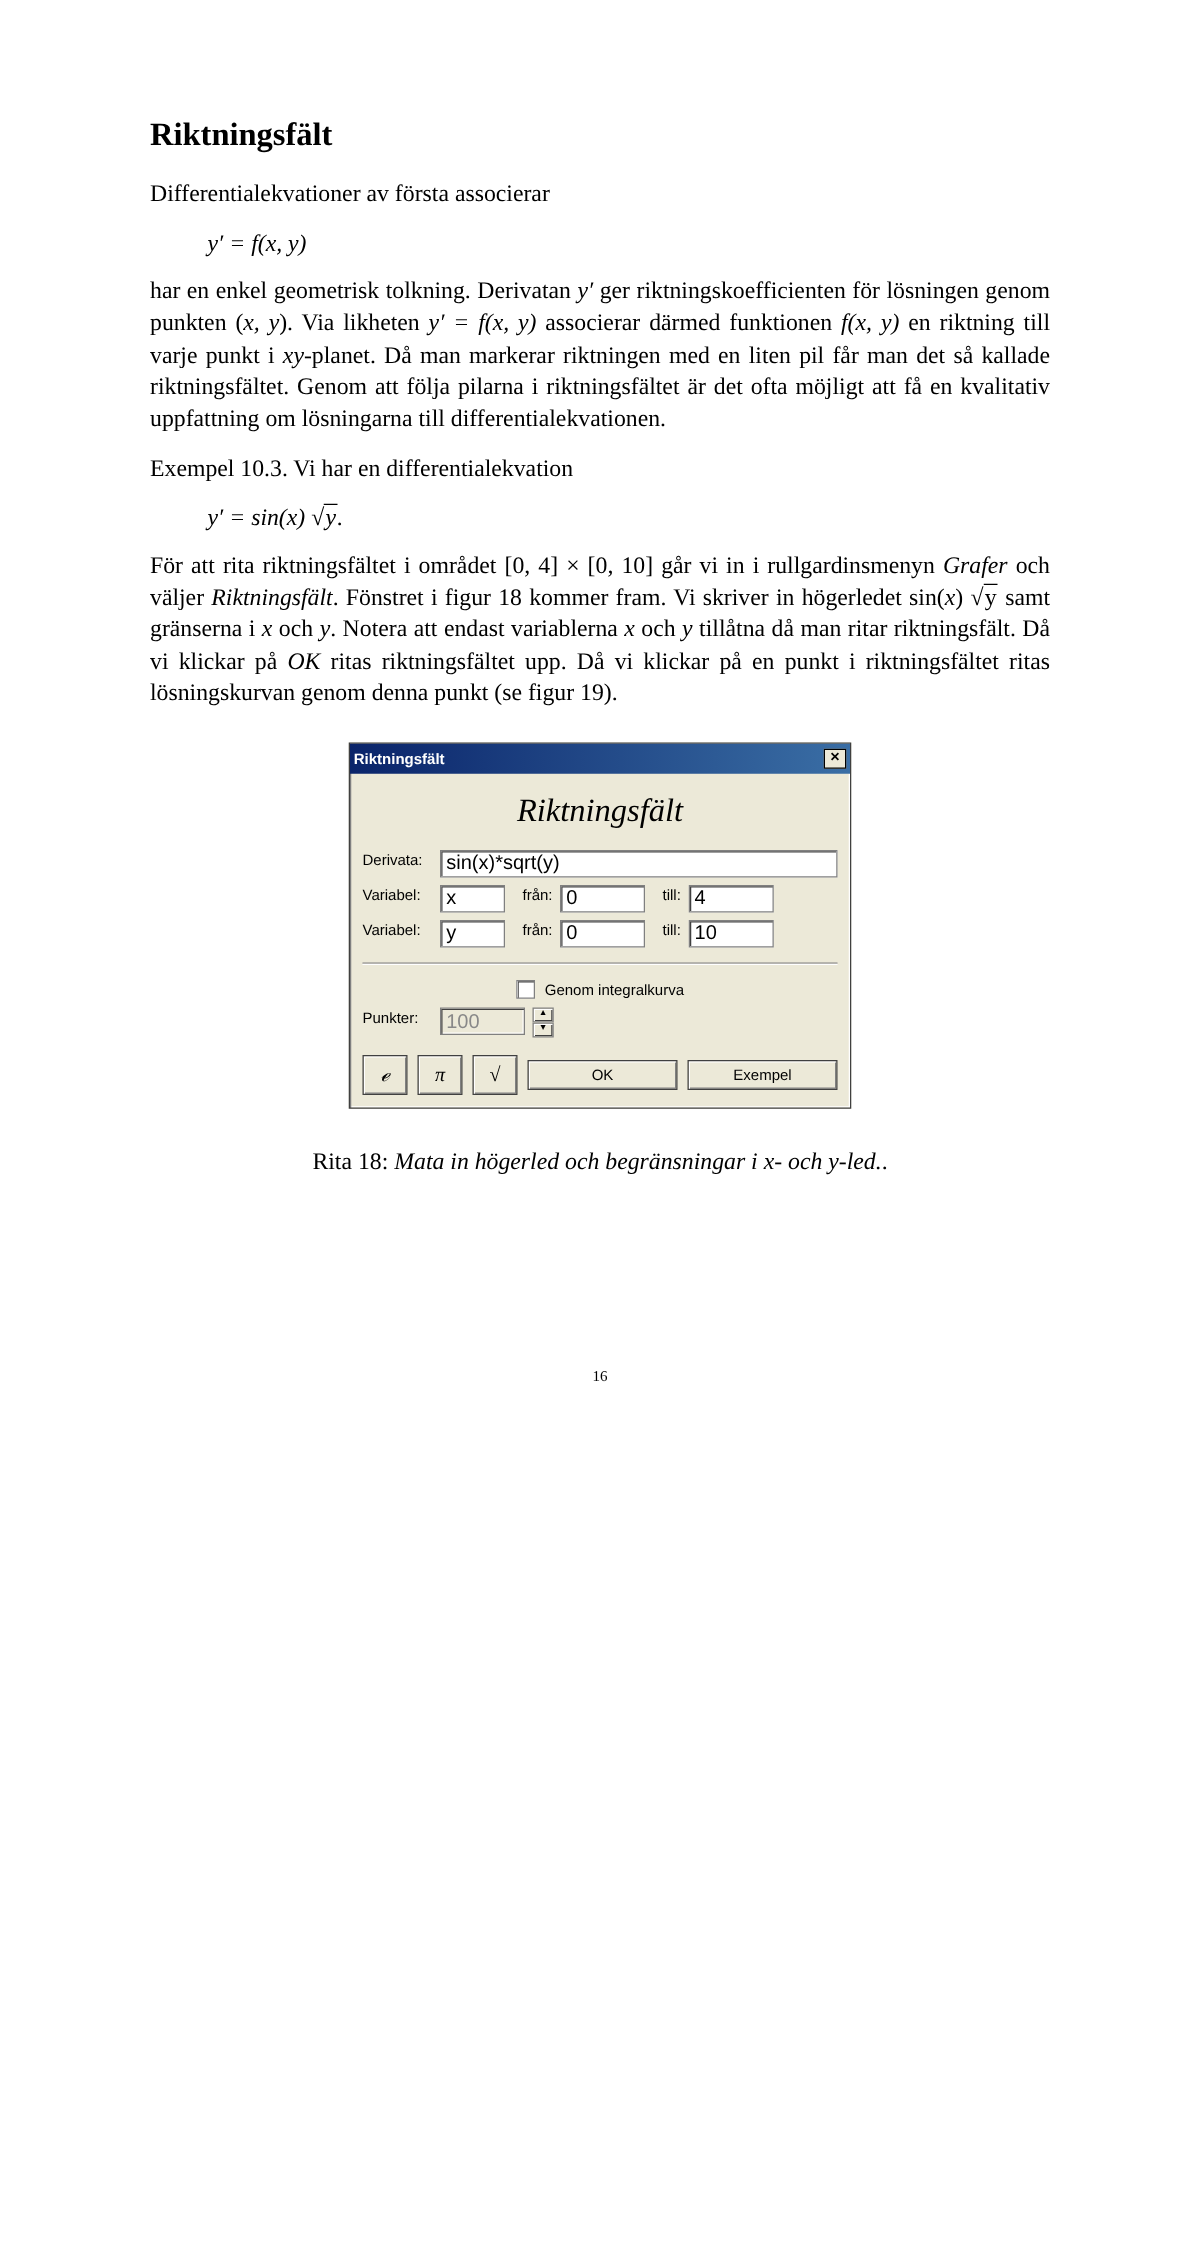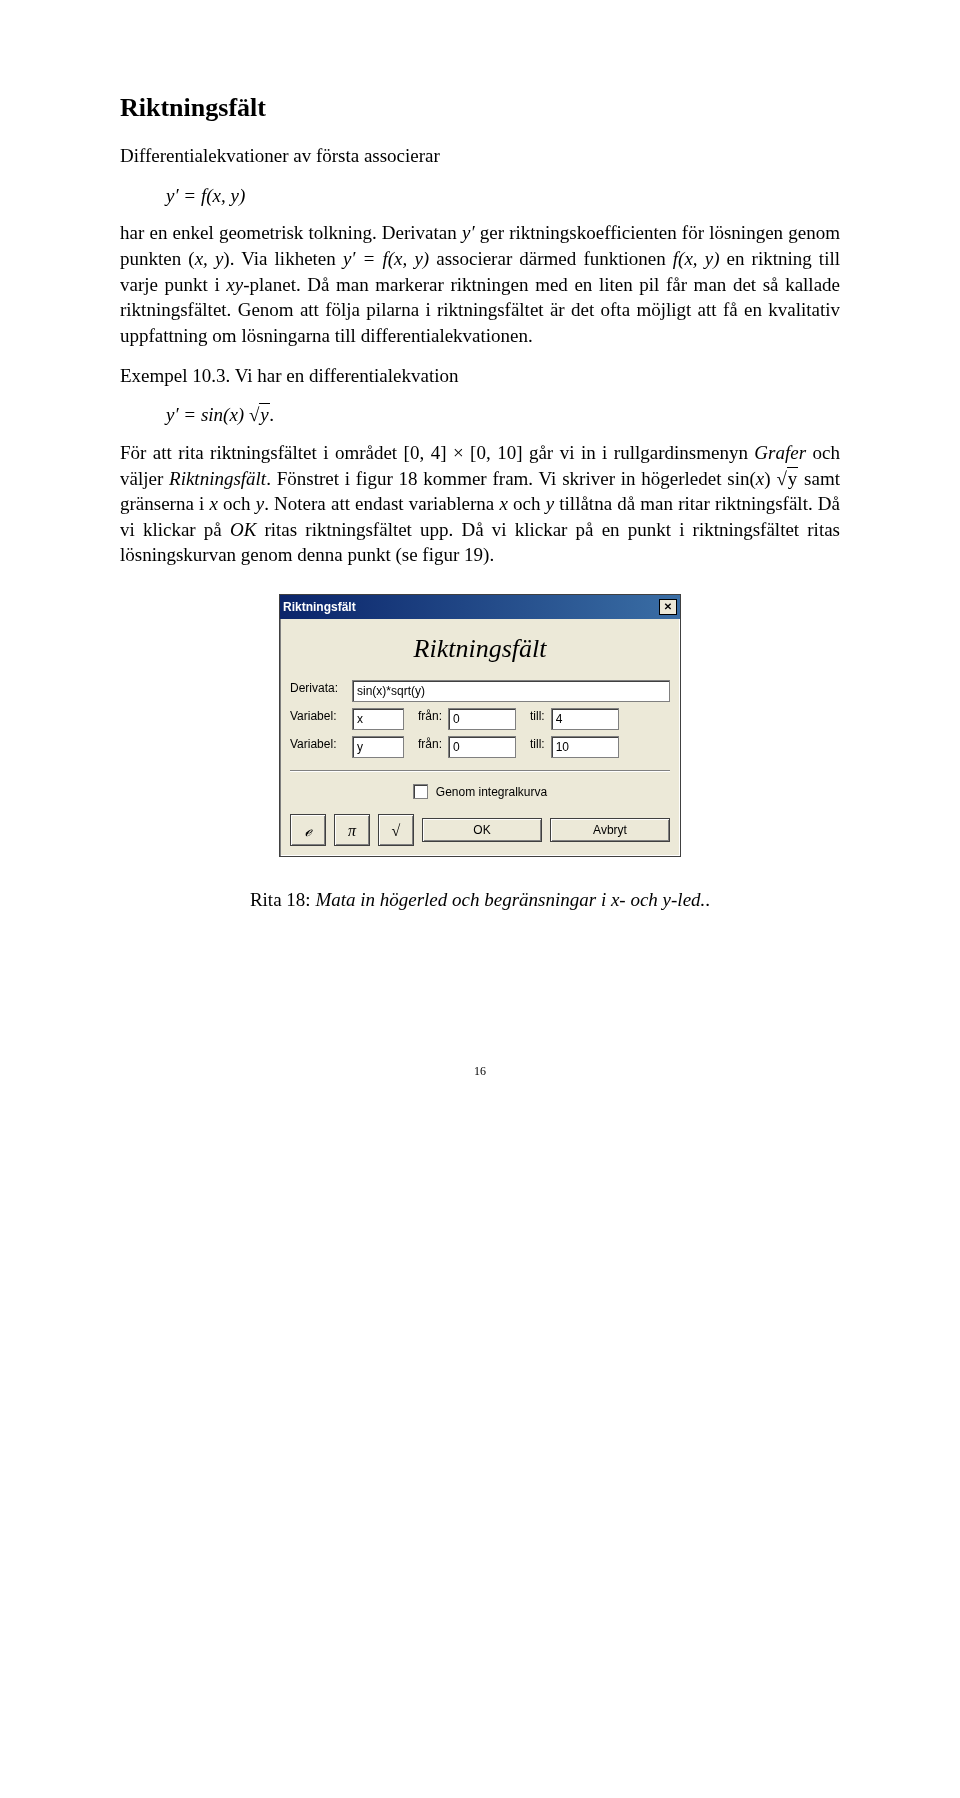--- a/index.html
+++ b/index.html
@@ -91,21 +91,21 @@
     gap: 6px;
   }
   .lbl { color: #000; }
   .tfield {
     background: #fff;
     border: 1px solid #808080;
     box-shadow: inset 1px 1px 0 #404040, inset -1px -1px 0 #fff;
     height: 18px;
     padding: 1px 4px;
     font-family: Tahoma, Arial, sans-serif;
-    font-size: 12px;
+    font-size: 16px;
     display: flex;
     align-items: center;
   }
   .tfield.disabled { color: #888; background: #ece9d8; }
   .checkbox {
     width: 13px; height: 13px;
     background: #fff;
     border: 1px solid #808080;
     box-shadow: inset 1px 1px 0 #404040;
     display: inline-block;
@@ -211,27 +211,35 @@
       </div>
 
       <div class="divider"></div>
 
       <div class="row" style="justify-content:center;gap:8px">
         <span class="checkbox"></span>
         <span class="lbl">Genom integralkurva</span>
       </div>
 
 
+      <div class="row">
+        <span class="lbl" style="width:56px">Punkter:</span>
+        <div class="tfield disabled" style="width:58px">100</div>
+        <div class="spinner">
+          <div class="sbtn">▲</div>
+          <div class="sbtn">▼</div>
+        </div>
+      </div>
 
       <div class="btnrow">
         <div class="btn small">ℯ</div>
         <div class="btn small">π</div>
         <div class="btn small">√</div>
         <div class="btn wide">OK</div>
-        <div class="btn wide">Avbryt</div>
+        <div class="btn wide">Exempel</div>
       </div>
     </div>
   </div>
 </div>
 
 <p class="fig-caption">
   <span>Rita 18: </span><span class="italic">Mata in högerled och begränsningar i x- och y-led.</span><span>.</span>
 </p>
 
 <div class="page-num">16</div>

